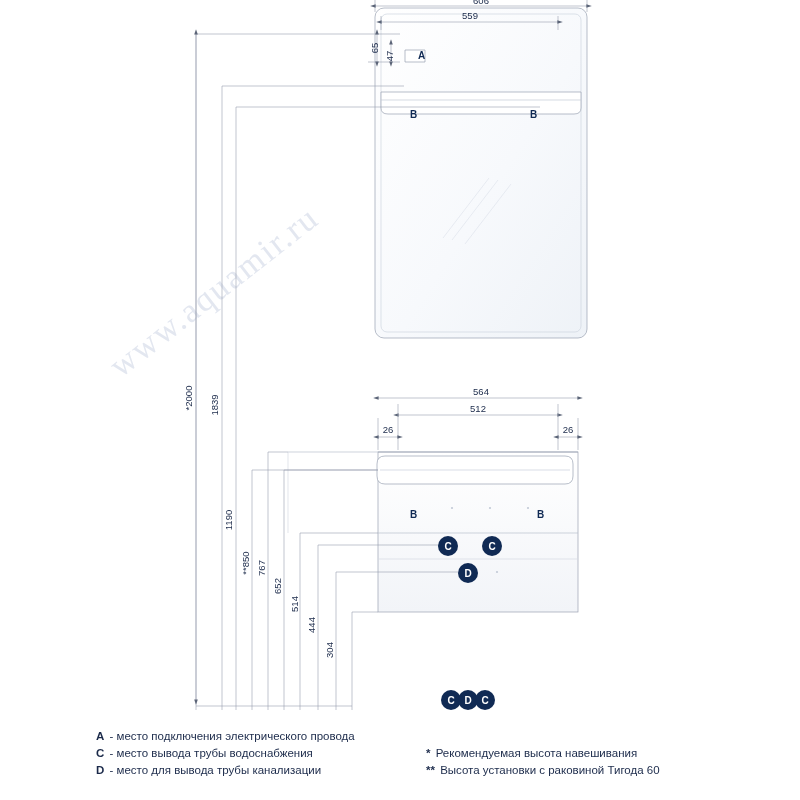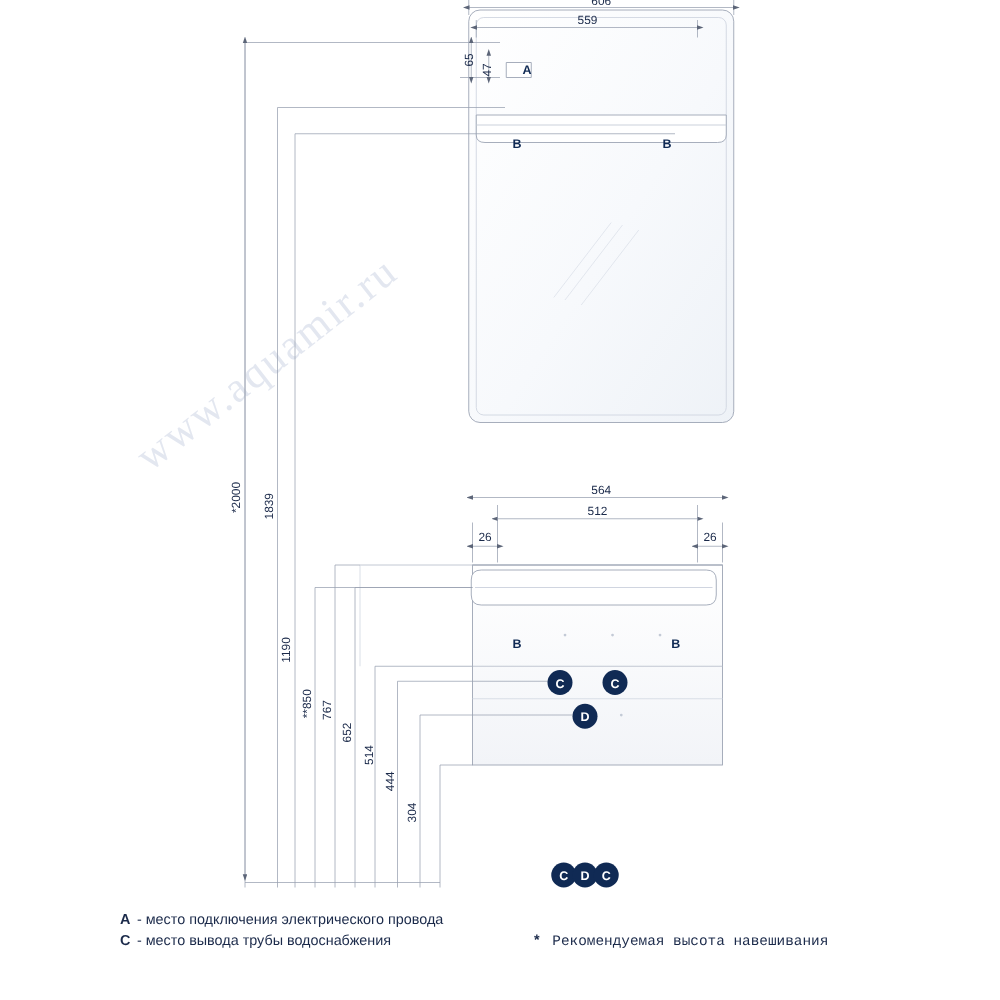--- a/index.html
+++ b/index.html
@@ -2,21 +2,21 @@
 <html><head>
 <meta charset="utf-8">
 <style>
   html,body{margin:0;padding:0;background:#ffffff;}
   body{width:800px;height:800px;font-family:"Liberation Sans",sans-serif;color:#1b2a4a;}
   #stage{position:relative;width:800px;height:800px;overflow:hidden;}
   svg.draw{position:absolute;left:0;top:0;width:800px;height:800px;}
   .legend{position:absolute;left:96px;top:728px;width:700px;}
   .legend-row{display:flex;align-items:flex-start;font-size:11.5px;line-height:17px;}
   .legend-col{width:330px;}
-  .legend-col2{width:360px;font-family:Liberation Mono, monospace;}
+  .legend-col2{width:360px;}
   .lg-letter{font-weight:bold;font-size:11.5px;margin-right:2px;}
   .lg-text{font-size:11.5px;}
   .wm{position:absolute;left:190px;top:180px;width:420px;height:430px;
       transform:rotate(-38deg);color:#e3e7f0;font-size:34px;letter-spacing:2px;
       font-family:"Liberation Serif",serif;pointer-events:none;}
   .wm span{display:block;white-space:nowrap;}
 </style>
 </head>
 <body>
 
@@ -187,16 +187,22 @@
     </div>
     <div class="legend-row">
       <div class="legend-col">
         <span class="lg-letter">C</span><span class="lg-text"> - место вывода трубы водоснабжения</span>
       </div>
       <div class="legend-col2">
         <span class="lg-letter">*</span><span class="lg-text"> Рекомендуемая высота навешивания</span>
       </div>
     </div>
     <div class="legend-row">
+      <div class="legend-col">
+        <span class="lg-letter">D</span><span class="lg-text"> - место для вывода трубы канализации</span>
+      </div>
+      <div class="legend-col2">
+        <span class="lg-letter">**</span><span class="lg-text"> Высота установки с раковиной Тигода 60</span>
+      </div>
     </div>
   </div>
 
 </div>
 
 </body></html>

